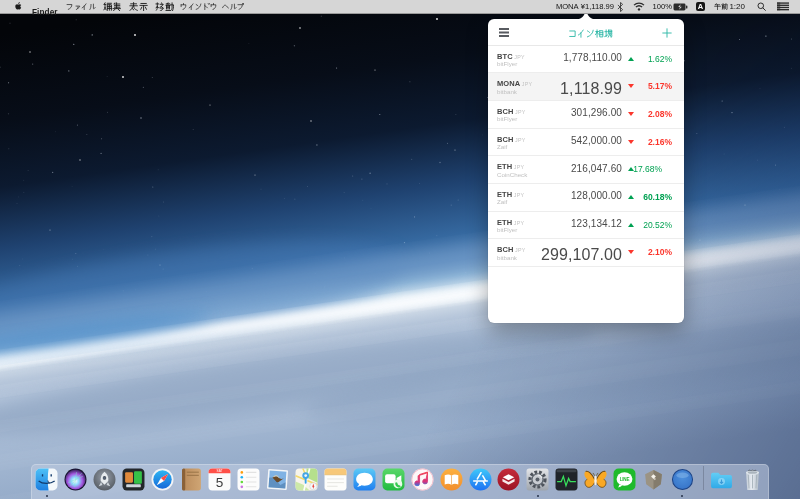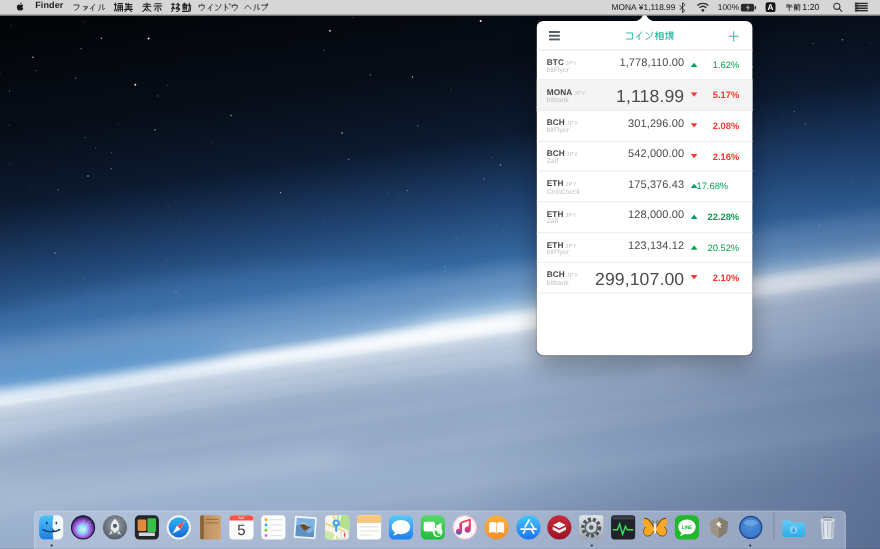--- a/index.html
+++ b/index.html
@@ -197,21 +197,21 @@
   <rect x="-100" y="440" width="1000" height="7" fill="#d3dde8" opacity="0.18" filter="url(#soft2)"></rect>
 </g>
 <rect width="800" height="499" fill="url(#corner)" style="mix-blend-mode:multiply"></rect>
 </svg>
 <div style="position:absolute;left:0;top:0;width:800px;height:12.5px;background:#d6d6d6;border-bottom:0.5px solid #9a9a9a;font-size:9px;color:#1c1c1c;display:flex;align-items:center;z-index:30">
       <span style="position:absolute;left:15px;top:0;height:13px;display:flex;align-items:center">
         <svg width="7" height="8.6" viewBox="0 0 10 12" style="vertical-align:-1px">
           <path fill="#1b1b1b" d="M7.5 6.4c0-1.1.6-1.9 1.4-2.4-.5-.7-1.3-1.1-2.2-1.1-.9 0-1.5.5-1.9.5-.4 0-1.1-.5-1.9-.5C1.5 2.9.4 4.1.4 6c0 2.3 1.7 4.6 2.7 4.6.5 0 .9-.4 1.7-.4.8 0 1.1.4 1.7.4.9 0 2.1-1.9 2.4-2.9-.8-.3-1.4-1.2-1.4-2.3zM6.3 1.7c.4-.5.7-1.2.6-1.7-.6 0-1.3.4-1.7.9-.4.4-.7 1.1-.6 1.7.7 0 1.3-.4 1.7-.9z"></path>
         </svg>
       </span>
-      <span style="position:absolute;left:32px;top:0;height:17px;display:flex;align-items:flex-start">
+      <span style="position:absolute;left:32px;top:0;height:17px;display:flex;align-items:flex-end">
         <span style="font-weight:bold;font-size:8.2px;letter-spacing:0.1px">Finder</span>
       </span>
       <span style="position:absolute;left:66px;top:0;height:13px;display:flex;align-items:center">
         <span style="display:inline-flex;align-items:center;gap:0.5px">
           <svg style="width:7px;height:7px;vertical-align:-1px;margin-bottom:0px" viewBox="0 0 10 10" fill="none" stroke="#1c1c1c" stroke-width="1.0" stroke-linecap="round" stroke-linejoin="round">
             <path d="M1.5 2.2 H8.4 C8.4 5.2 6.6 7.8 3.2 9.2"></path>
           </svg>
           <svg style="width:7px;height:7px;vertical-align:-1px;margin-bottom:0px" viewBox="0 0 10 10" fill="none" stroke="#1c1c1c" stroke-width="1.0" stroke-linecap="round" stroke-linejoin="round">
             <path d="M2.8 4.4 H8.2 C7.9 5.9 6.7 7.2 5.2 8"></path>
             <path d="M5.7 5.5 C5.7 6.9 4.7 8.7 3.1 9.7"></path>
@@ -479,30 +479,30 @@
       <div style="position:relative;height:27.7px;border-bottom:1px solid #ededed;box-sizing:border-box">
         <div style="position:absolute;left:9px;top:6px;font-size:7.5px;font-weight:bold;color:#454545;letter-spacing:0.1px">BCH<span style="font-size:5.3px;font-weight:normal;color:#c2c2c2;margin-left:1.5px;letter-spacing:0.3px">JPY</span></div>
         <div style="position:absolute;left:9px;top:14.5px;font-size:6.2px;color:#c0c0c0">Zaif</div>
         <div style="position:absolute;right:62px;top:6.5px;font-size:10px;color:#4a4a4a;letter-spacing:0.1px">542,000.00</div>
         <span style="position:absolute;right:50px;top:11px;width:0;height:0;border-left:3.4px solid transparent;border-right:3.4px solid transparent;border-top:4.6px solid #fb362c"></span>
         <div style="position:absolute;right:12px;top:8px;font-size:8.5px;font-weight:bold;color:#fb362c">2.16%</div>
       </div>
       <div style="position:relative;height:27.7px;border-bottom:1px solid #ededed;box-sizing:border-box">
         <div style="position:absolute;left:9px;top:6px;font-size:7.5px;font-weight:bold;color:#454545;letter-spacing:0.1px">ETH<span style="font-size:5.3px;font-weight:normal;color:#c2c2c2;margin-left:1.5px;letter-spacing:0.3px">JPY</span></div>
         <div style="position:absolute;left:9px;top:14.5px;font-size:6.2px;color:#c0c0c0">CoinCheck</div>
-        <div style="position:absolute;right:62px;top:6.5px;font-size:10px;color:#4a4a4a;letter-spacing:0.1px">175,376.43</div>
+        <div style="position:absolute;right:62px;top:6.5px;font-size:10px;color:#4a4a4a;letter-spacing:0.1px">216,047.60</div>
         <span style="position:absolute;right:50px;top:11px;width:0;height:0;border-left:3.4px solid transparent;border-right:3.4px solid transparent;border-bottom:4.6px solid #00a152"></span>
         <div style="position:absolute;right:22px;top:8px;font-size:8.5px;font-weight:normal;color:#00a152">17.68%</div>
       </div>
       <div style="position:relative;height:27.7px;border-bottom:1px solid #ededed;box-sizing:border-box">
         <div style="position:absolute;left:9px;top:6px;font-size:7.5px;font-weight:bold;color:#454545;letter-spacing:0.1px">ETH<span style="font-size:5.3px;font-weight:normal;color:#c2c2c2;margin-left:1.5px;letter-spacing:0.3px">JPY</span></div>
         <div style="position:absolute;left:9px;top:14.5px;font-size:6.2px;color:#c0c0c0">Zaif</div>
         <div style="position:absolute;right:62px;top:6.5px;font-size:10px;color:#4a4a4a;letter-spacing:0.1px">128,000.00</div>
         <span style="position:absolute;right:50px;top:11px;width:0;height:0;border-left:3.4px solid transparent;border-right:3.4px solid transparent;border-bottom:4.6px solid #00a152"></span>
-        <div style="position:absolute;right:12px;top:8px;font-size:8.5px;font-weight:bold;color:#00a152">22.28%</div>
+        <div style="position:absolute;right:12px;top:8px;font-size:8.5px;font-weight:bold;color:#00a152">60.18%</div>
       </div>
       <div style="position:relative;height:27.7px;border-bottom:1px solid #ededed;box-sizing:border-box">
         <div style="position:absolute;left:9px;top:6px;font-size:7.5px;font-weight:bold;color:#454545;letter-spacing:0.1px">ETH<span style="font-size:5.3px;font-weight:normal;color:#c2c2c2;margin-left:1.5px;letter-spacing:0.3px">JPY</span></div>
         <div style="position:absolute;left:9px;top:14.5px;font-size:6.2px;color:#c0c0c0">bitFlyer</div>
         <div style="position:absolute;right:62px;top:6.5px;font-size:10px;color:#4a4a4a;letter-spacing:0.1px">123,134.12</div>
         <span style="position:absolute;right:50px;top:11px;width:0;height:0;border-left:3.4px solid transparent;border-right:3.4px solid transparent;border-bottom:4.6px solid #00a152"></span>
         <div style="position:absolute;right:12px;top:8px;font-size:8.5px;font-weight:normal;color:#00a152">20.52%</div>
       </div>
       <div style="position:relative;height:27.7px;border-bottom:1px solid #ededed;box-sizing:border-box">
         <div style="position:absolute;left:9px;top:6px;font-size:7.5px;font-weight:bold;color:#454545;letter-spacing:0.1px">BCH<span style="font-size:5.3px;font-weight:normal;color:#c2c2c2;margin-left:1.5px;letter-spacing:0.3px">JPY</span></div>

